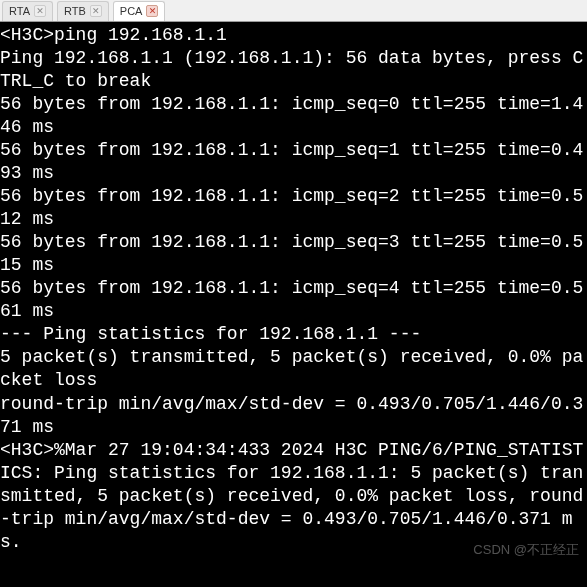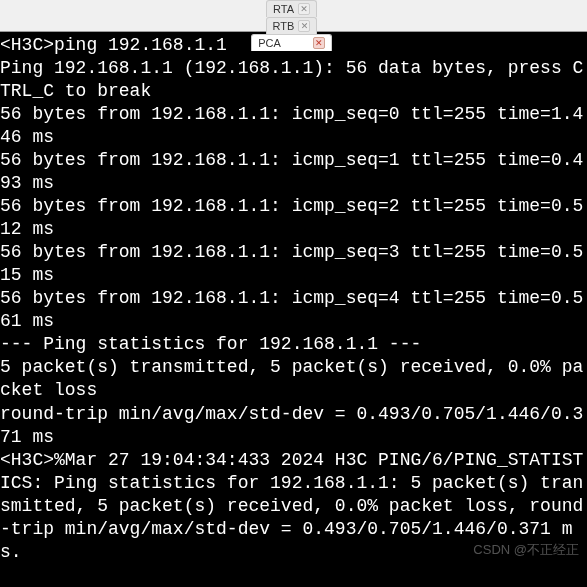--- a/index.html
+++ b/index.html
@@ -10,45 +10,43 @@
     body {
       width: 587px;
       height: 587px;
       background: #000;
       font-family: 'Courier New', monospace;
       overflow: hidden;
       position: relative;
     }
     .tab-bar {
       background: #f0f0f0;
-      height: 32px;
+      height: 22px;
       display: flex;
       align-items: center;
       padding: 0 2px;
       border-bottom: 1px solid #999;
-      flex-direction: column;
     }
     .tab {
       display: flex;
       align-items: center;
       padding: 2px 6px;
       margin-right: 4px;
       font-family: Arial, sans-serif;
       font-size: 11px;
       color: #333;
       background: #e8e8e8;
       border: 1px solid #ccc;
       border-bottom: none;
       border-radius: 3px 3px 0 0;
       cursor: pointer;
       height: 20px;
     }
     .tab.active {
       background: #fff;
-      gap: 28px;
     }
     .tab-label {
       margin-right: 4px;
     }
     .close-icon {
       width: 12px;
       height: 12px;
       display: inline-flex;
       align-items: center;
       justify-content: center;

